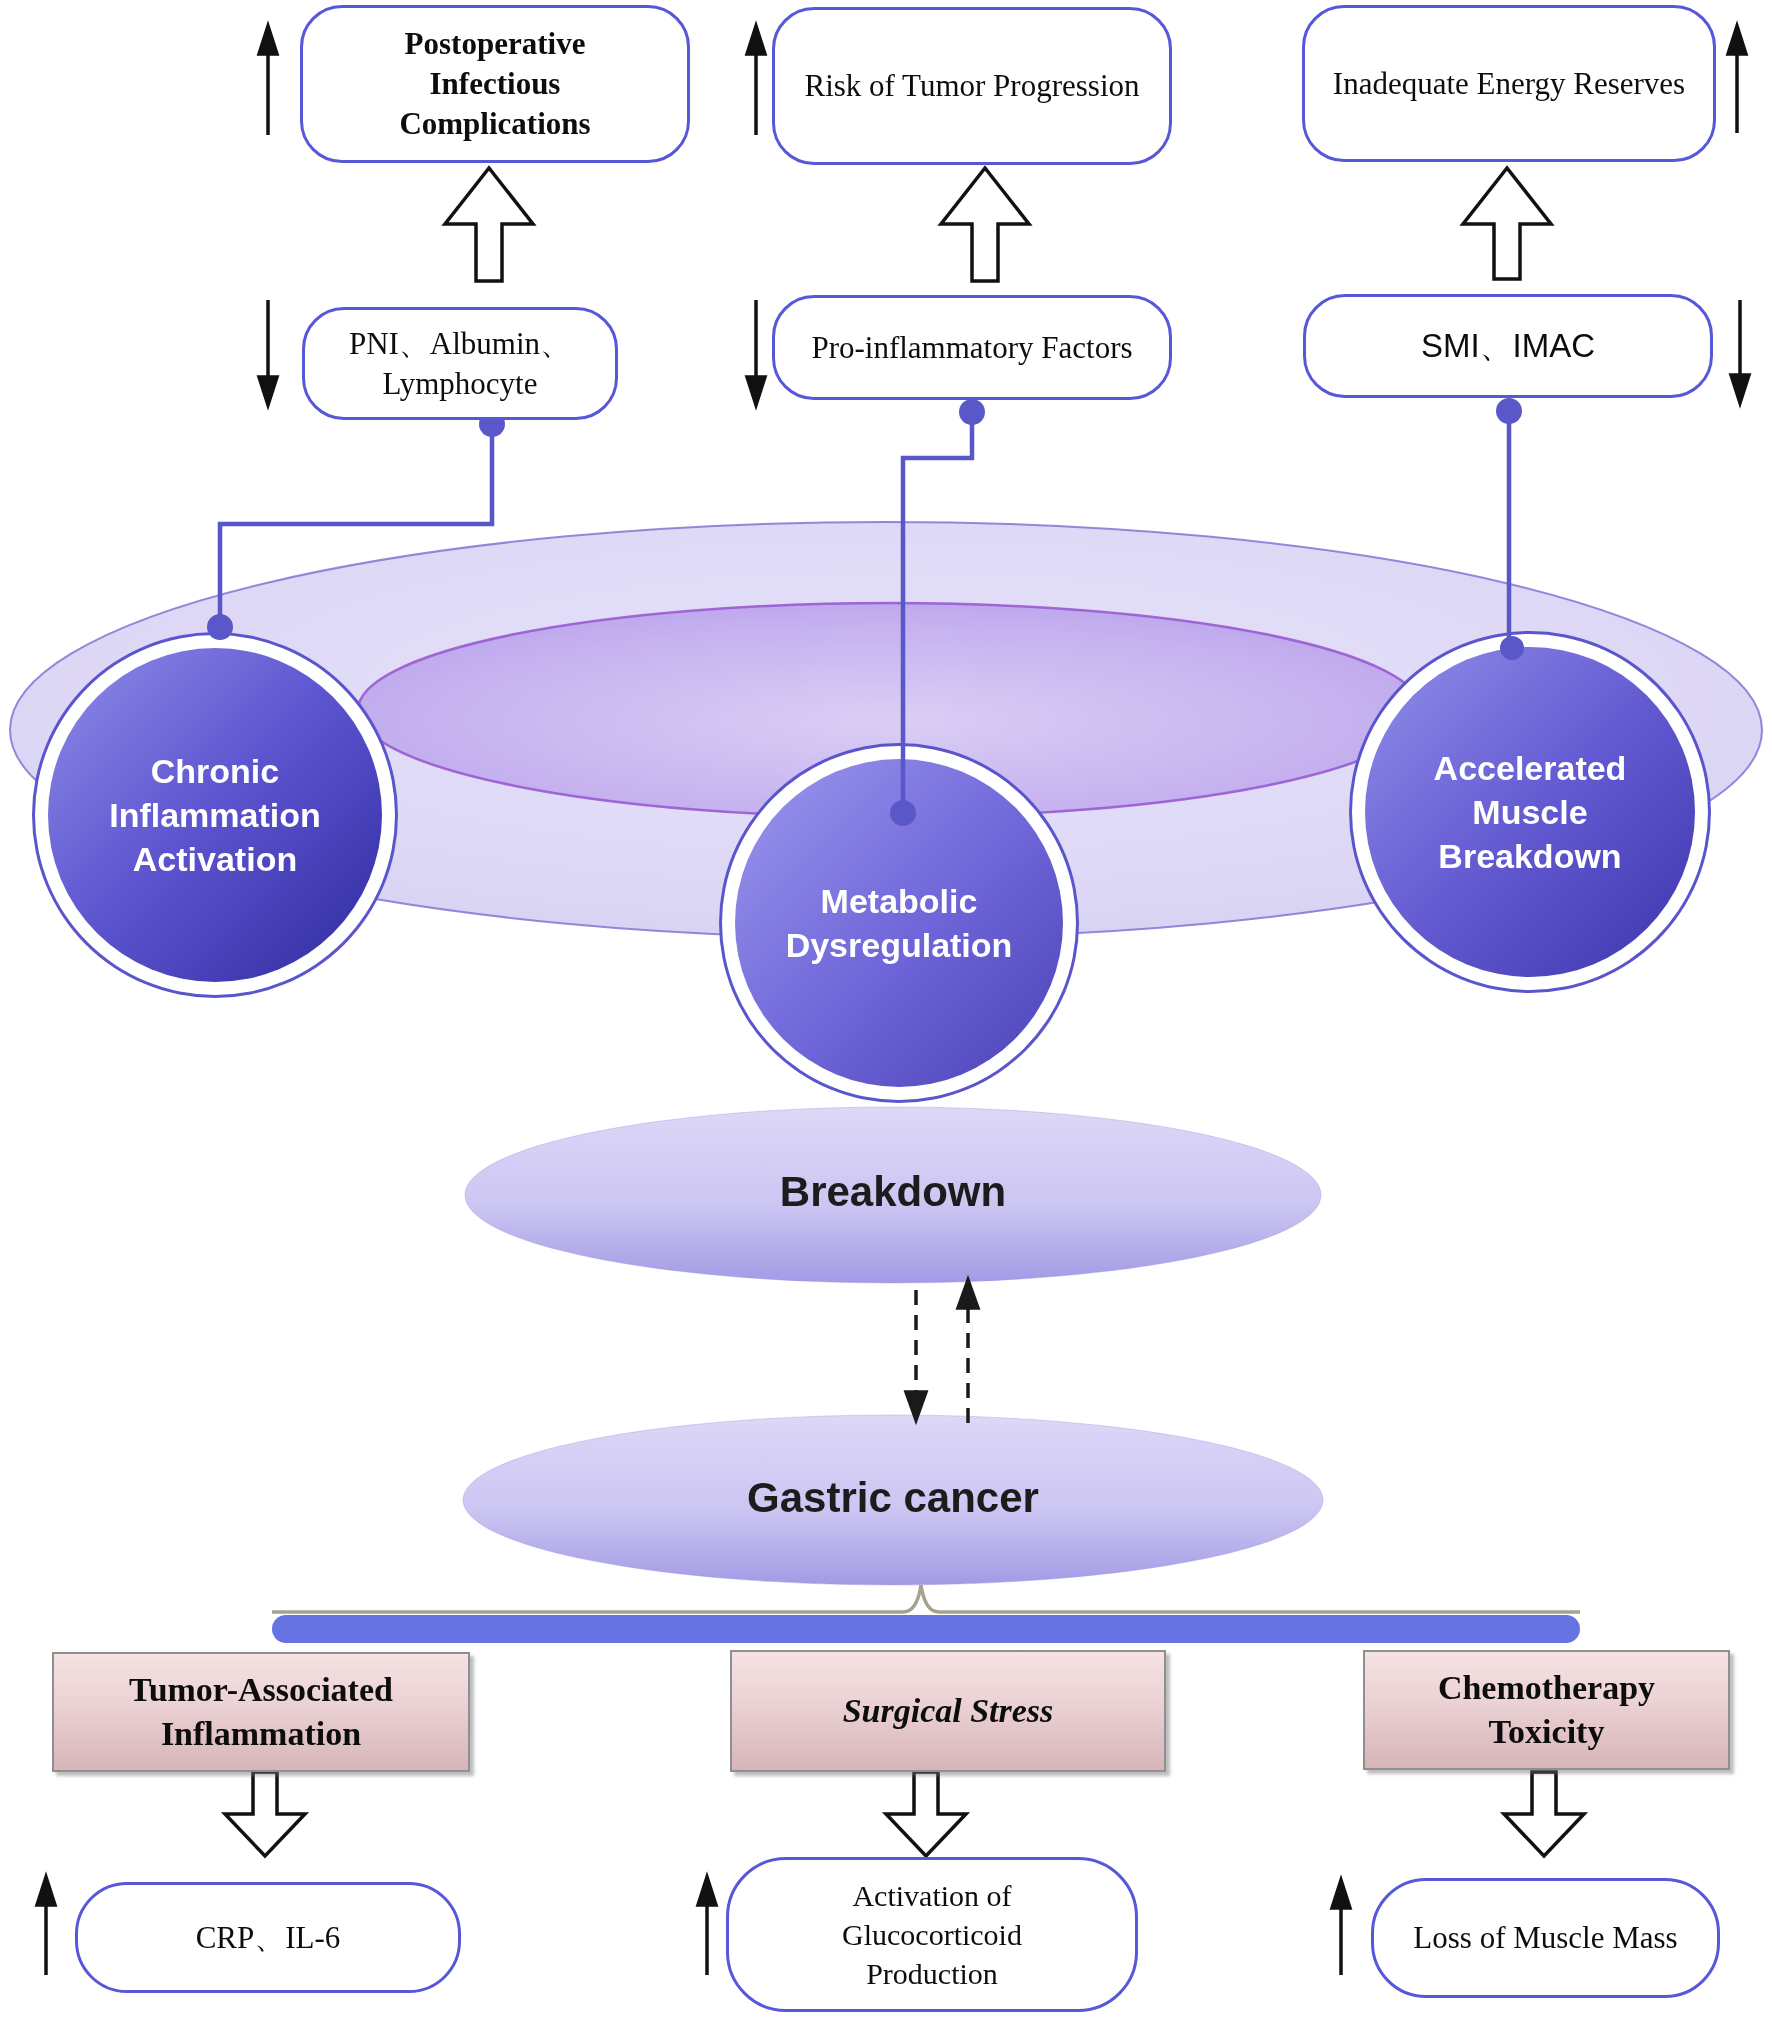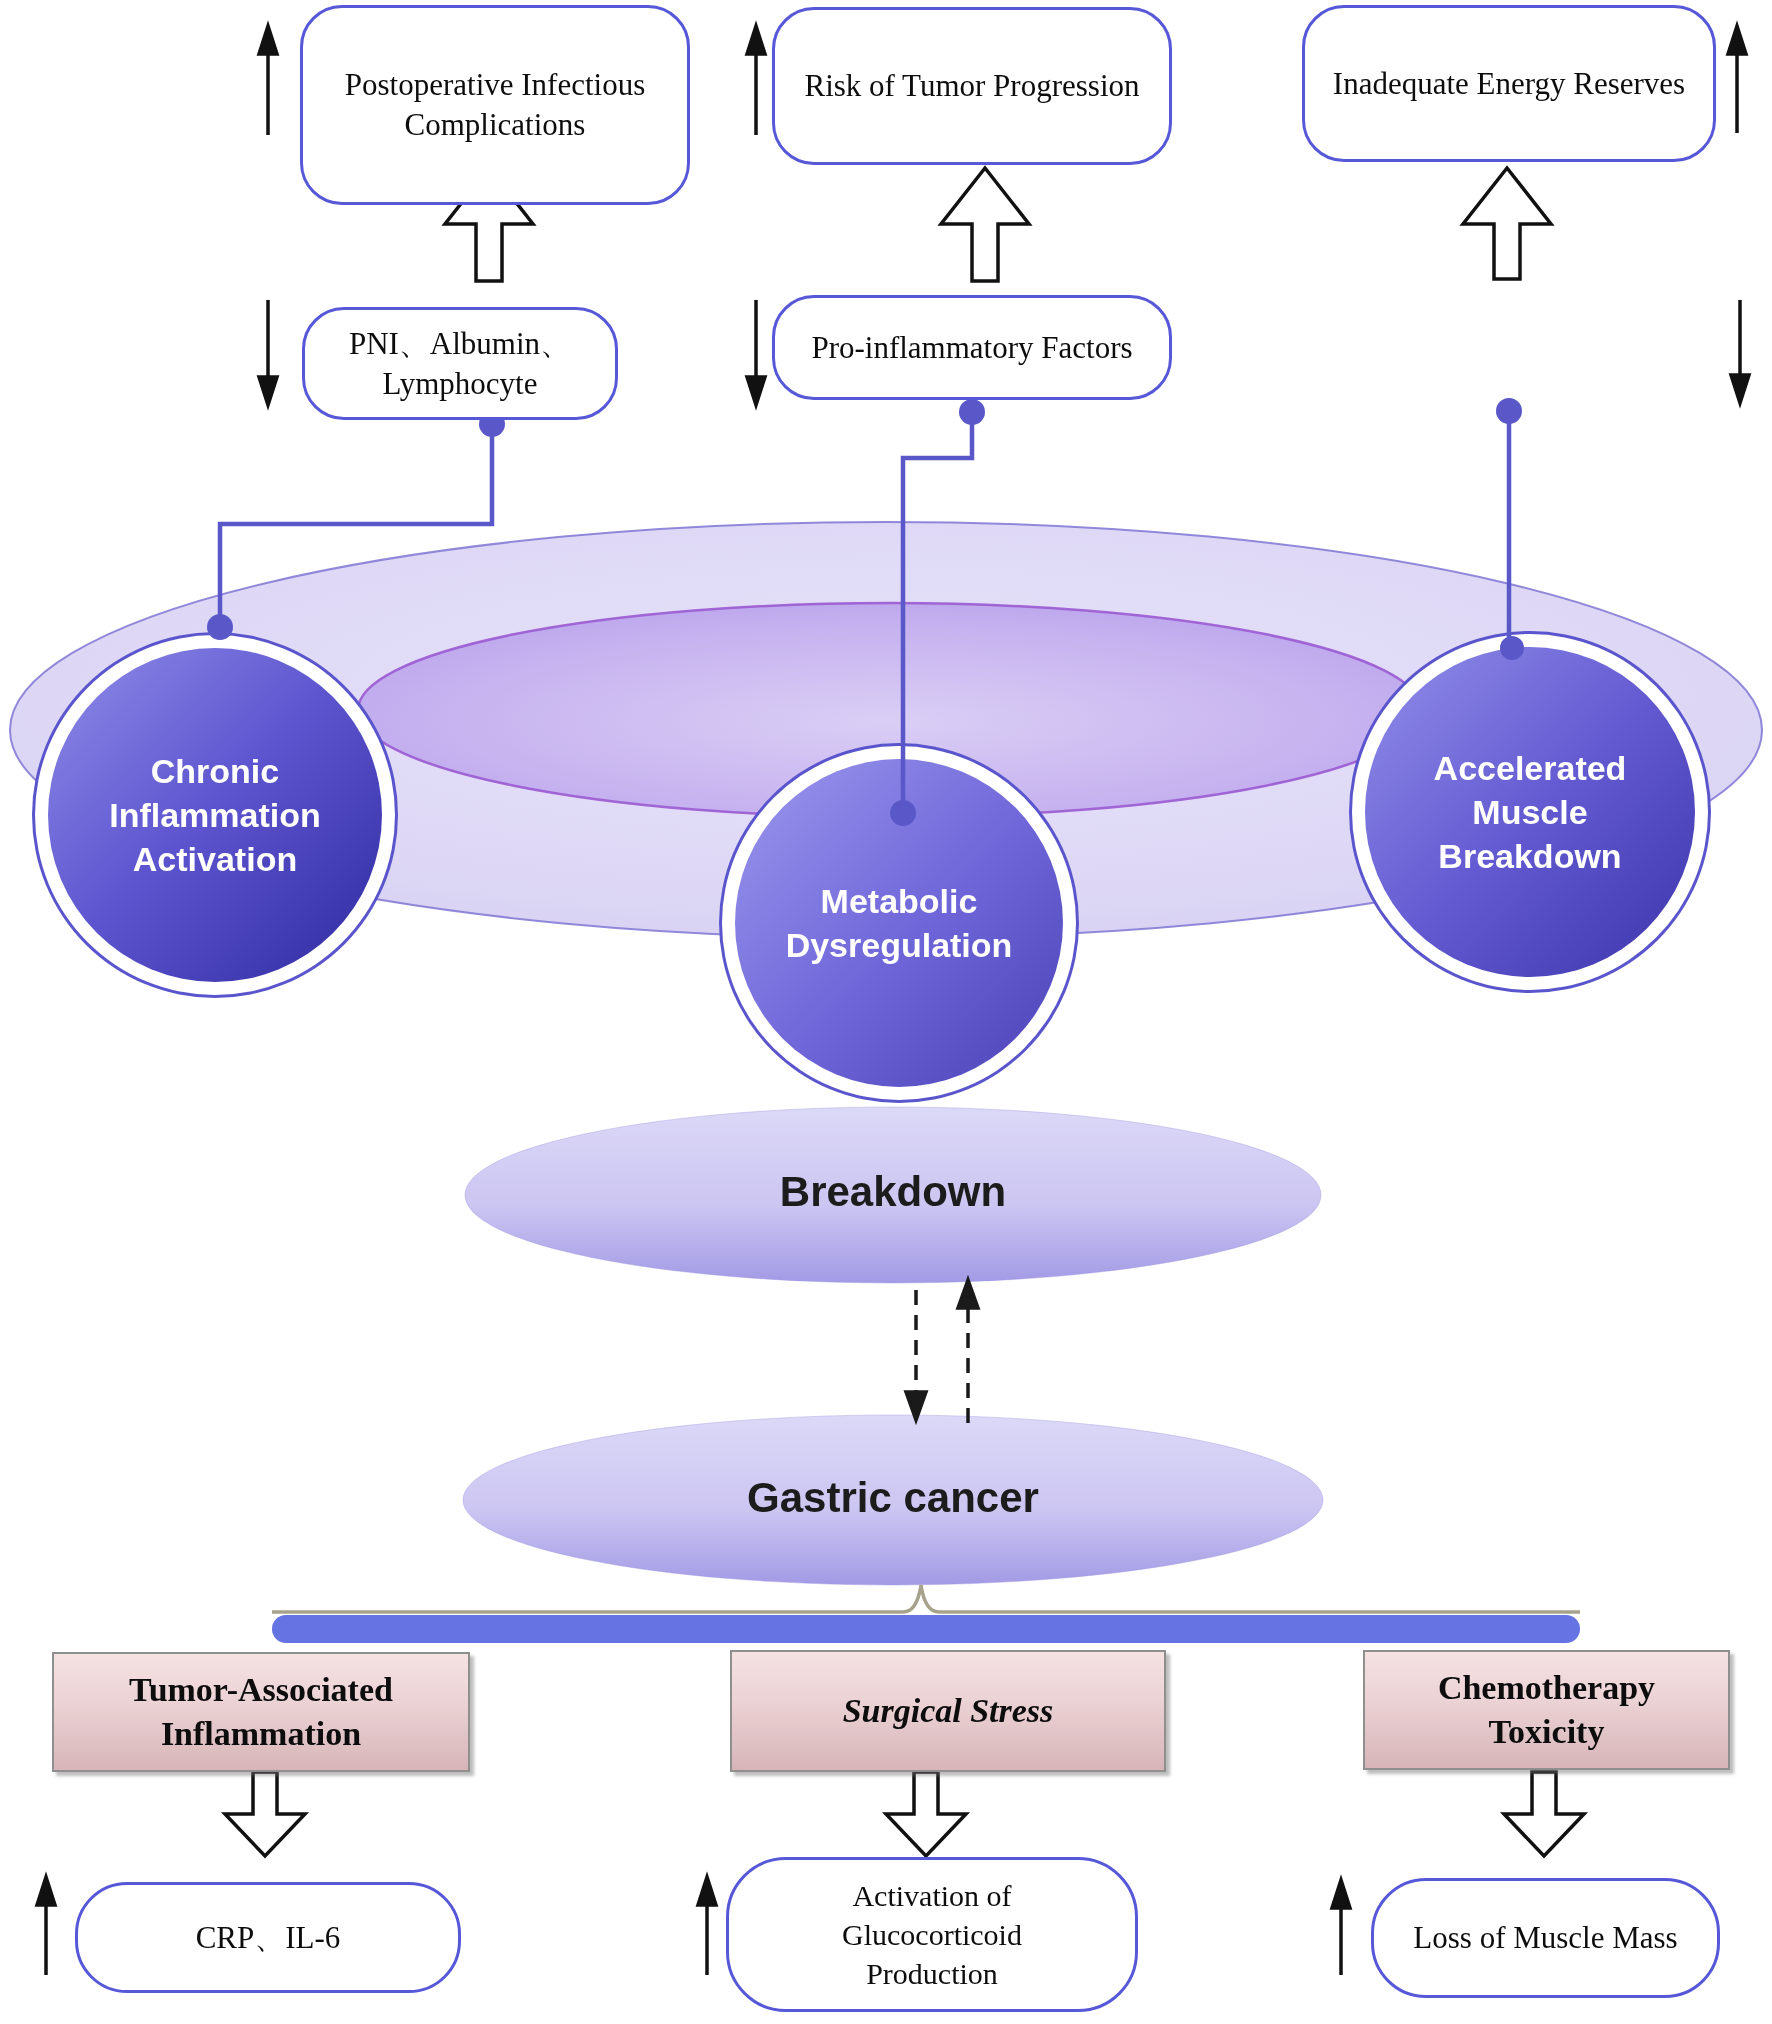--- a/index.html
+++ b/index.html
@@ -125,35 +125,38 @@
     <g fill="#5a58c8">
       <circle cx="492" cy="424" r="13"></circle>
       <circle cx="220" cy="627" r="13"></circle>
       <circle cx="972" cy="412" r="13"></circle>
       <circle cx="903" cy="813" r="13"></circle>
       <circle cx="1509" cy="411" r="13"></circle>
       <circle cx="1512" cy="648" r="12"></circle>
     </g>
   </svg>
 
-  <div class="bluebox" style="left:300px;top:5px;width:390px;height:200px;padding:16px 40px;">
+  <div class="bluebox" style="left:300px;top:5px;width:390px;height:158px;padding:16px 40px;font-weight:bold;">
     <span>Postoperative Infectious Complications</span>
   </div>
   <div class="bluebox" style="left:772px;top:7px;width:400px;height:158px;">
     <span>Risk of Tumor Progression</span>
   </div>
   <div class="bluebox" style="left:1302px;top:5px;width:414px;height:157px;">
     <span>Inadequate Energy Reserves</span>
   </div>
 
   <div class="bluebox" style="left:302px;top:294px;width:316px;height:113px;margin-top:13px;">
     <span>PNI、Albumin、Lymphocyte</span>
   </div>
   <div class="bluebox" style="left:772px;top:295px;width:400px;height:105px;">
     <span>Pro-inflammatory Factors</span>
+  </div>
+  <div class="bluebox sans" style="left:1303px;top:294px;width:410px;height:104px;font-size:33px;">
+    <span>SMI、IMAC</span>
   </div>
 
   <div class="elabel" style="left:893px;top:1192px;">Breakdown</div>
   <div class="elabel" style="left:893px;top:1498px;">Gastric cancer</div>
 
   <div class="pinkbox" style="left:52px;top:1652px;width:418px;height:120px;">
     <span>Tumor-Associated Inflammation</span>
   </div>
   <div class="pinkbox" style="left:730px;top:1650px;width:436px;height:122px;font-style:italic;">
     <span>Surgical Stress</span>

